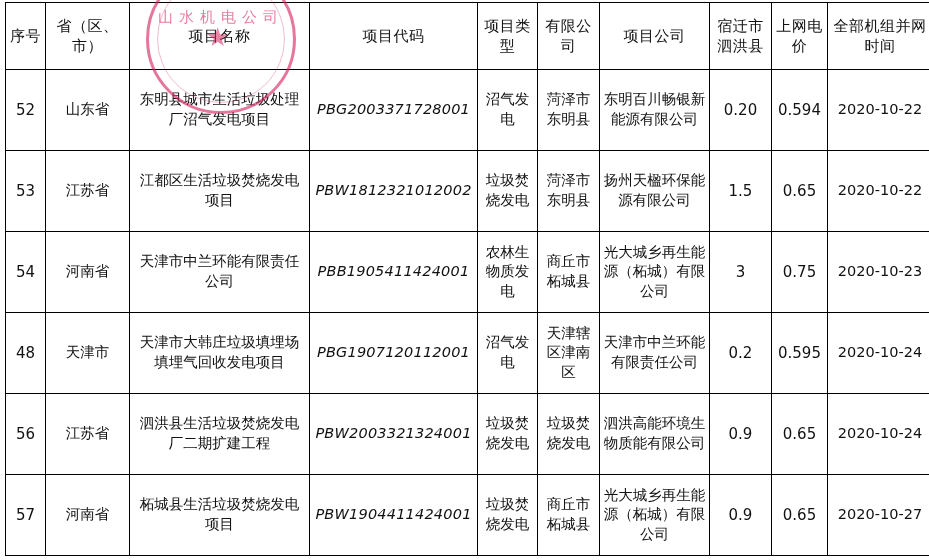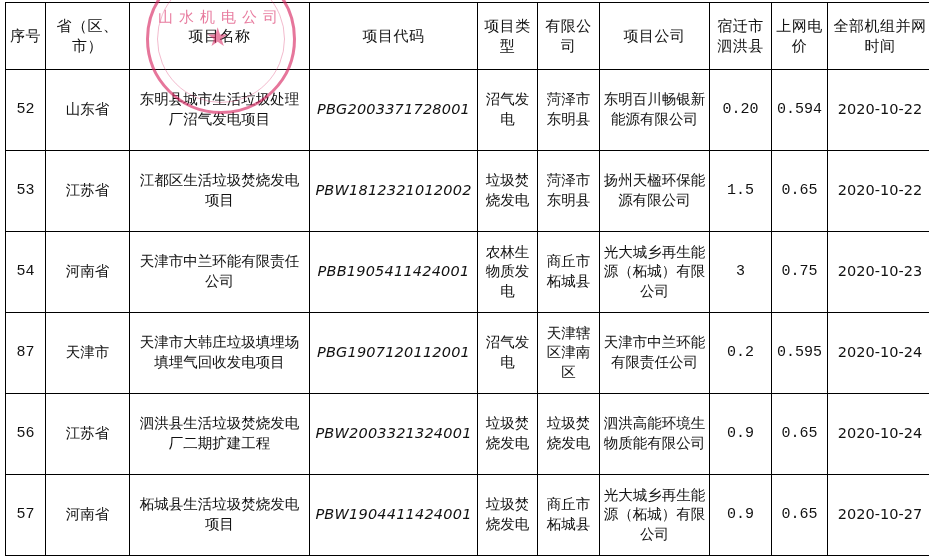--- a/index.html
+++ b/index.html
@@ -53,21 +53,21 @@
   .col-prov  { width: 84px; }
   .col-name  { width: 180px; }
   .col-code  { width: 168px; }
   .col-type  { width: 60px; }
   .col-place { width: 62px; }
   .col-comp  { width: 110px; }
   .col-cap   { width: 62px; }
   .col-price { width: 56px; }
   .col-date  { width: 105px; }
 
-  .num { font-size: 15px; font-family: Liberation Mono, monospace; }
+  .num { font-size: 15px; }
   .code { font-size: 14.5px; letter-spacing: 0.2px; font-style: italic; }
   .date { font-size: 14.5px; }
 
   
   .seal {
     position: absolute;
     left: 146px;
     top: -36px;
     width: 150px;
     height: 150px;
@@ -174,21 +174,21 @@
         <td>天津市中兰环能有限责任公司</td>
         <td class="code">PBB1905411424001</td>
         <td>农林生物质发电</td>
         <td>商丘市柘城县</td>
         <td>光大城乡再生能源（柘城）有限公司</td>
         <td class="num">3</td>
         <td class="num">0.75</td>
         <td class="date">2020-10-23</td>
       </tr>
       <tr>
-        <td class="num">87</td>
+        <td class="num">48</td>
         <td>天津市</td>
         <td>天津市大韩庄垃圾填埋场填埋气回收发电项目</td>
         <td class="code">PBG1907120112001</td>
         <td>沼气发电</td>
         <td>天津辖区津南区</td>
         <td>天津市中兰环能有限责任公司</td>
         <td class="num">0.2</td>
         <td class="num">0.595</td>
         <td class="date">2020-10-24</td>
       </tr>

